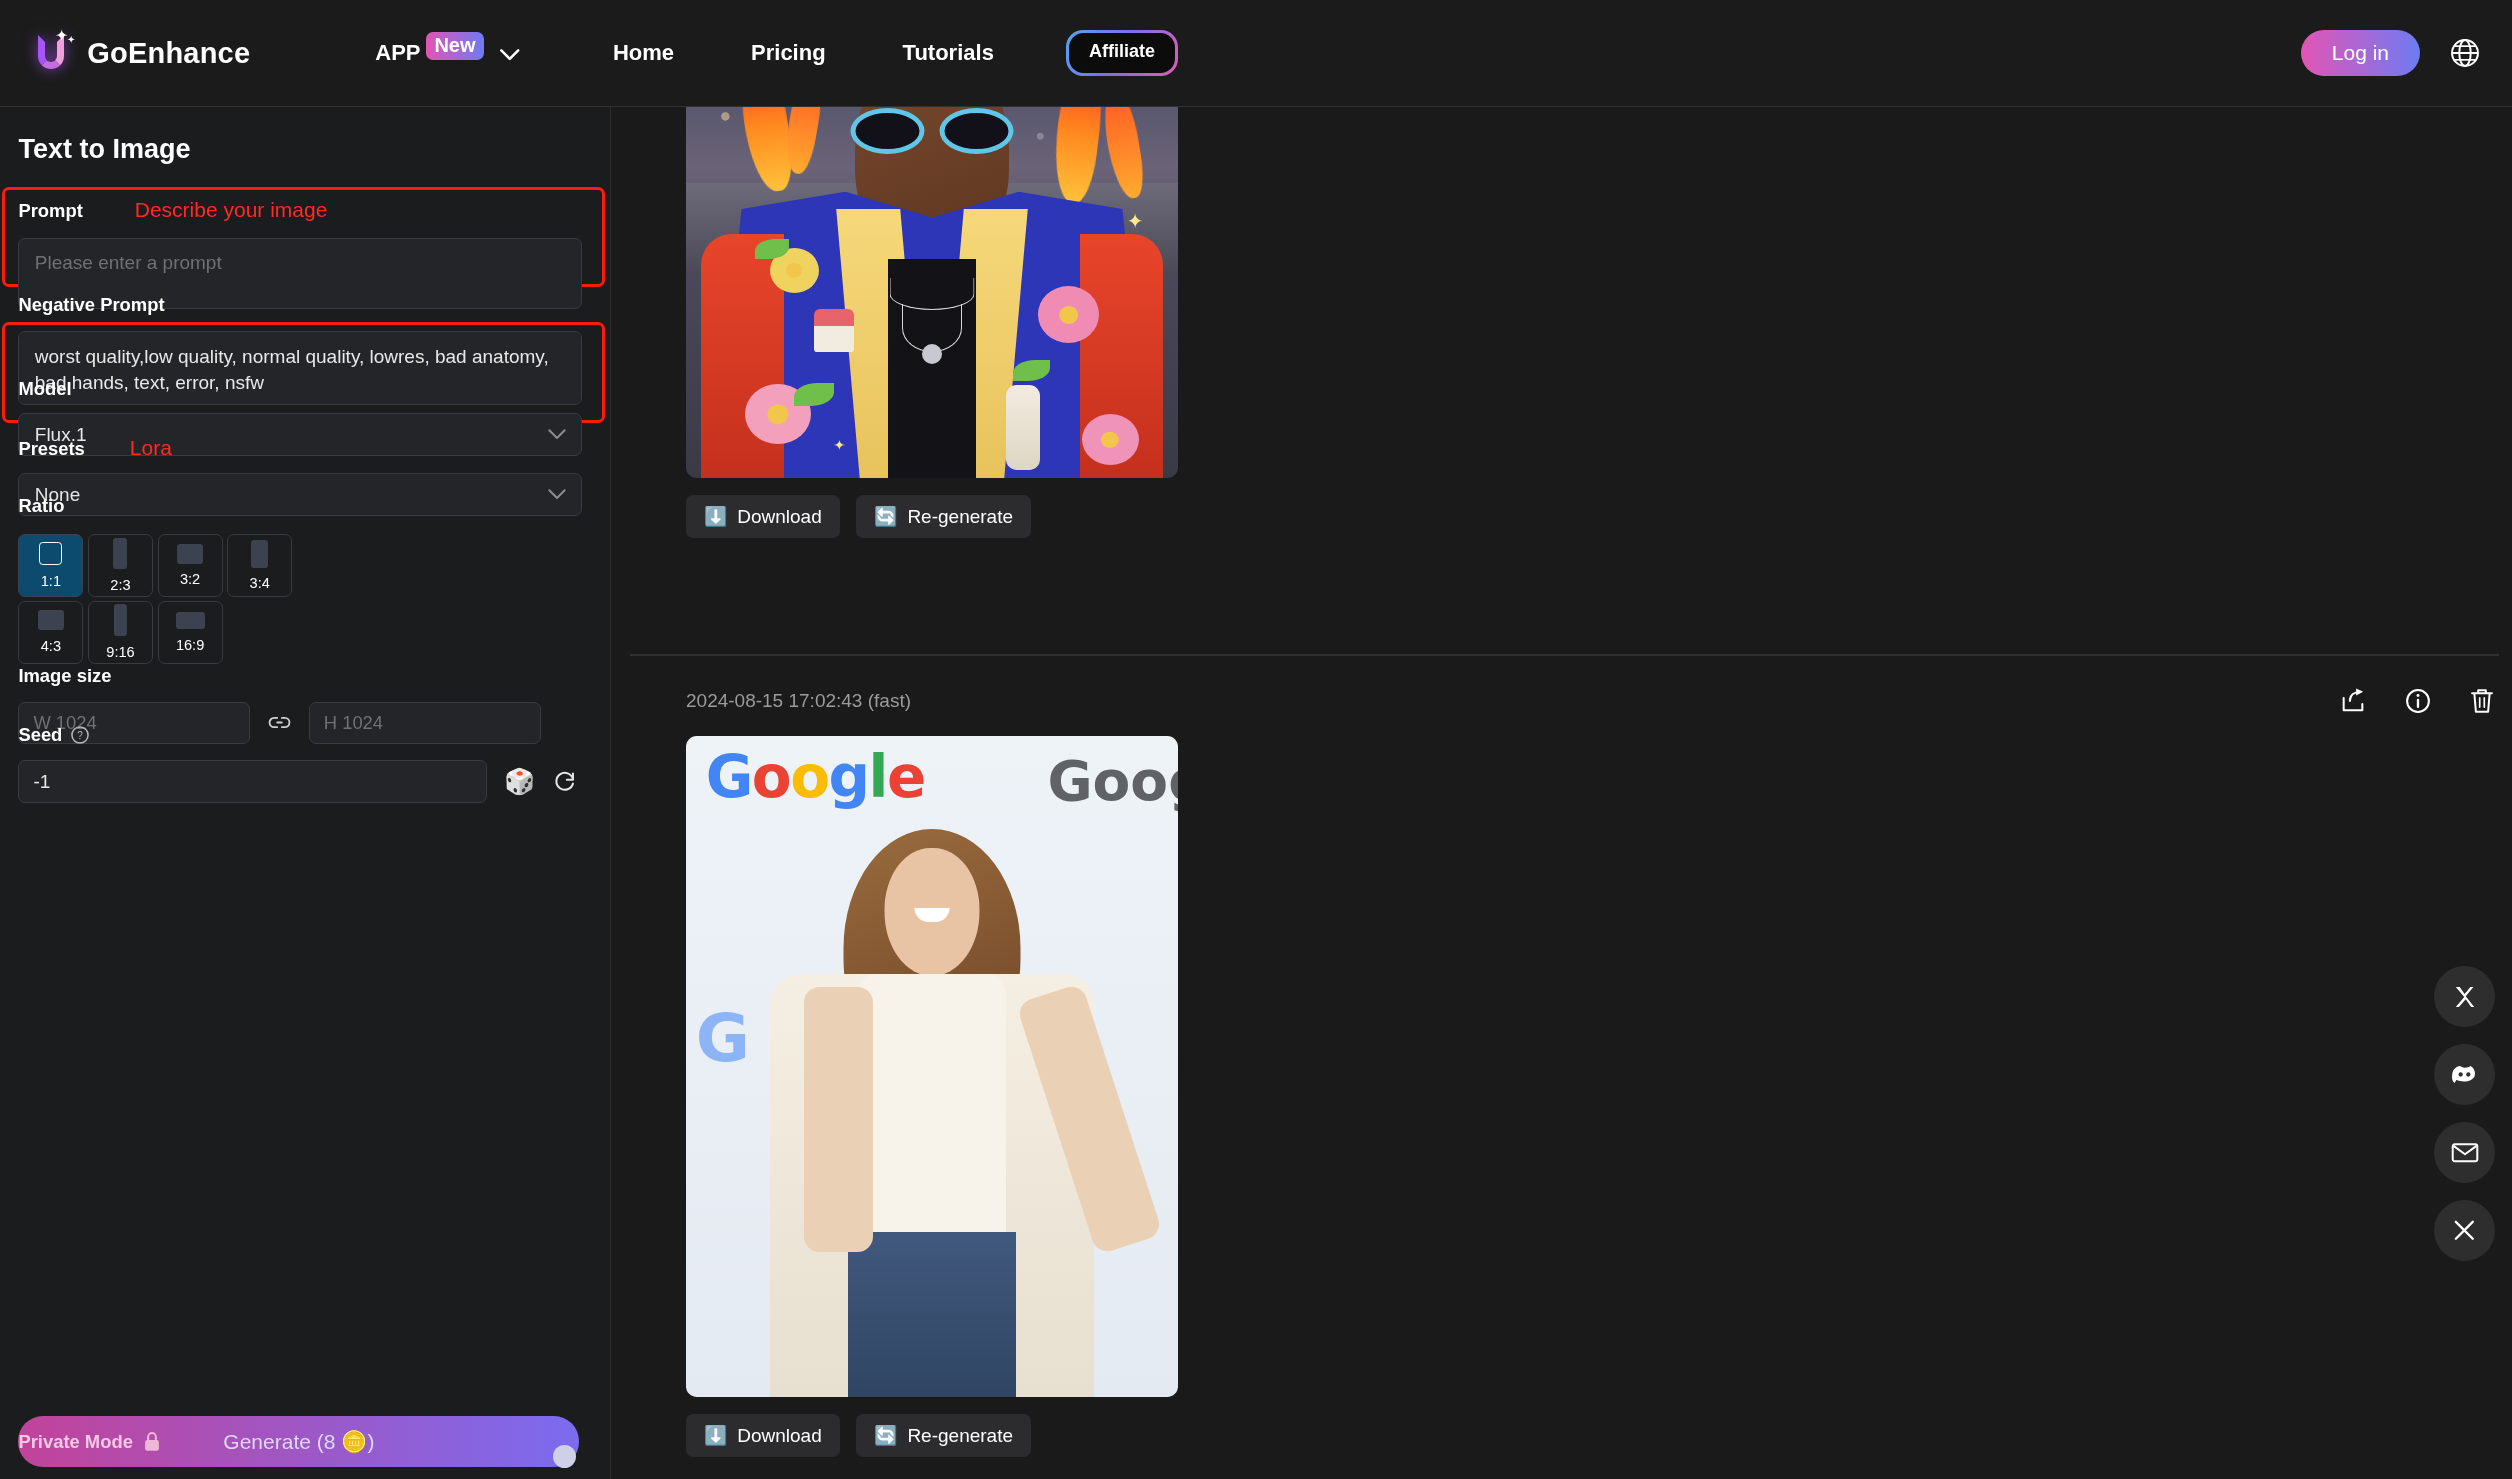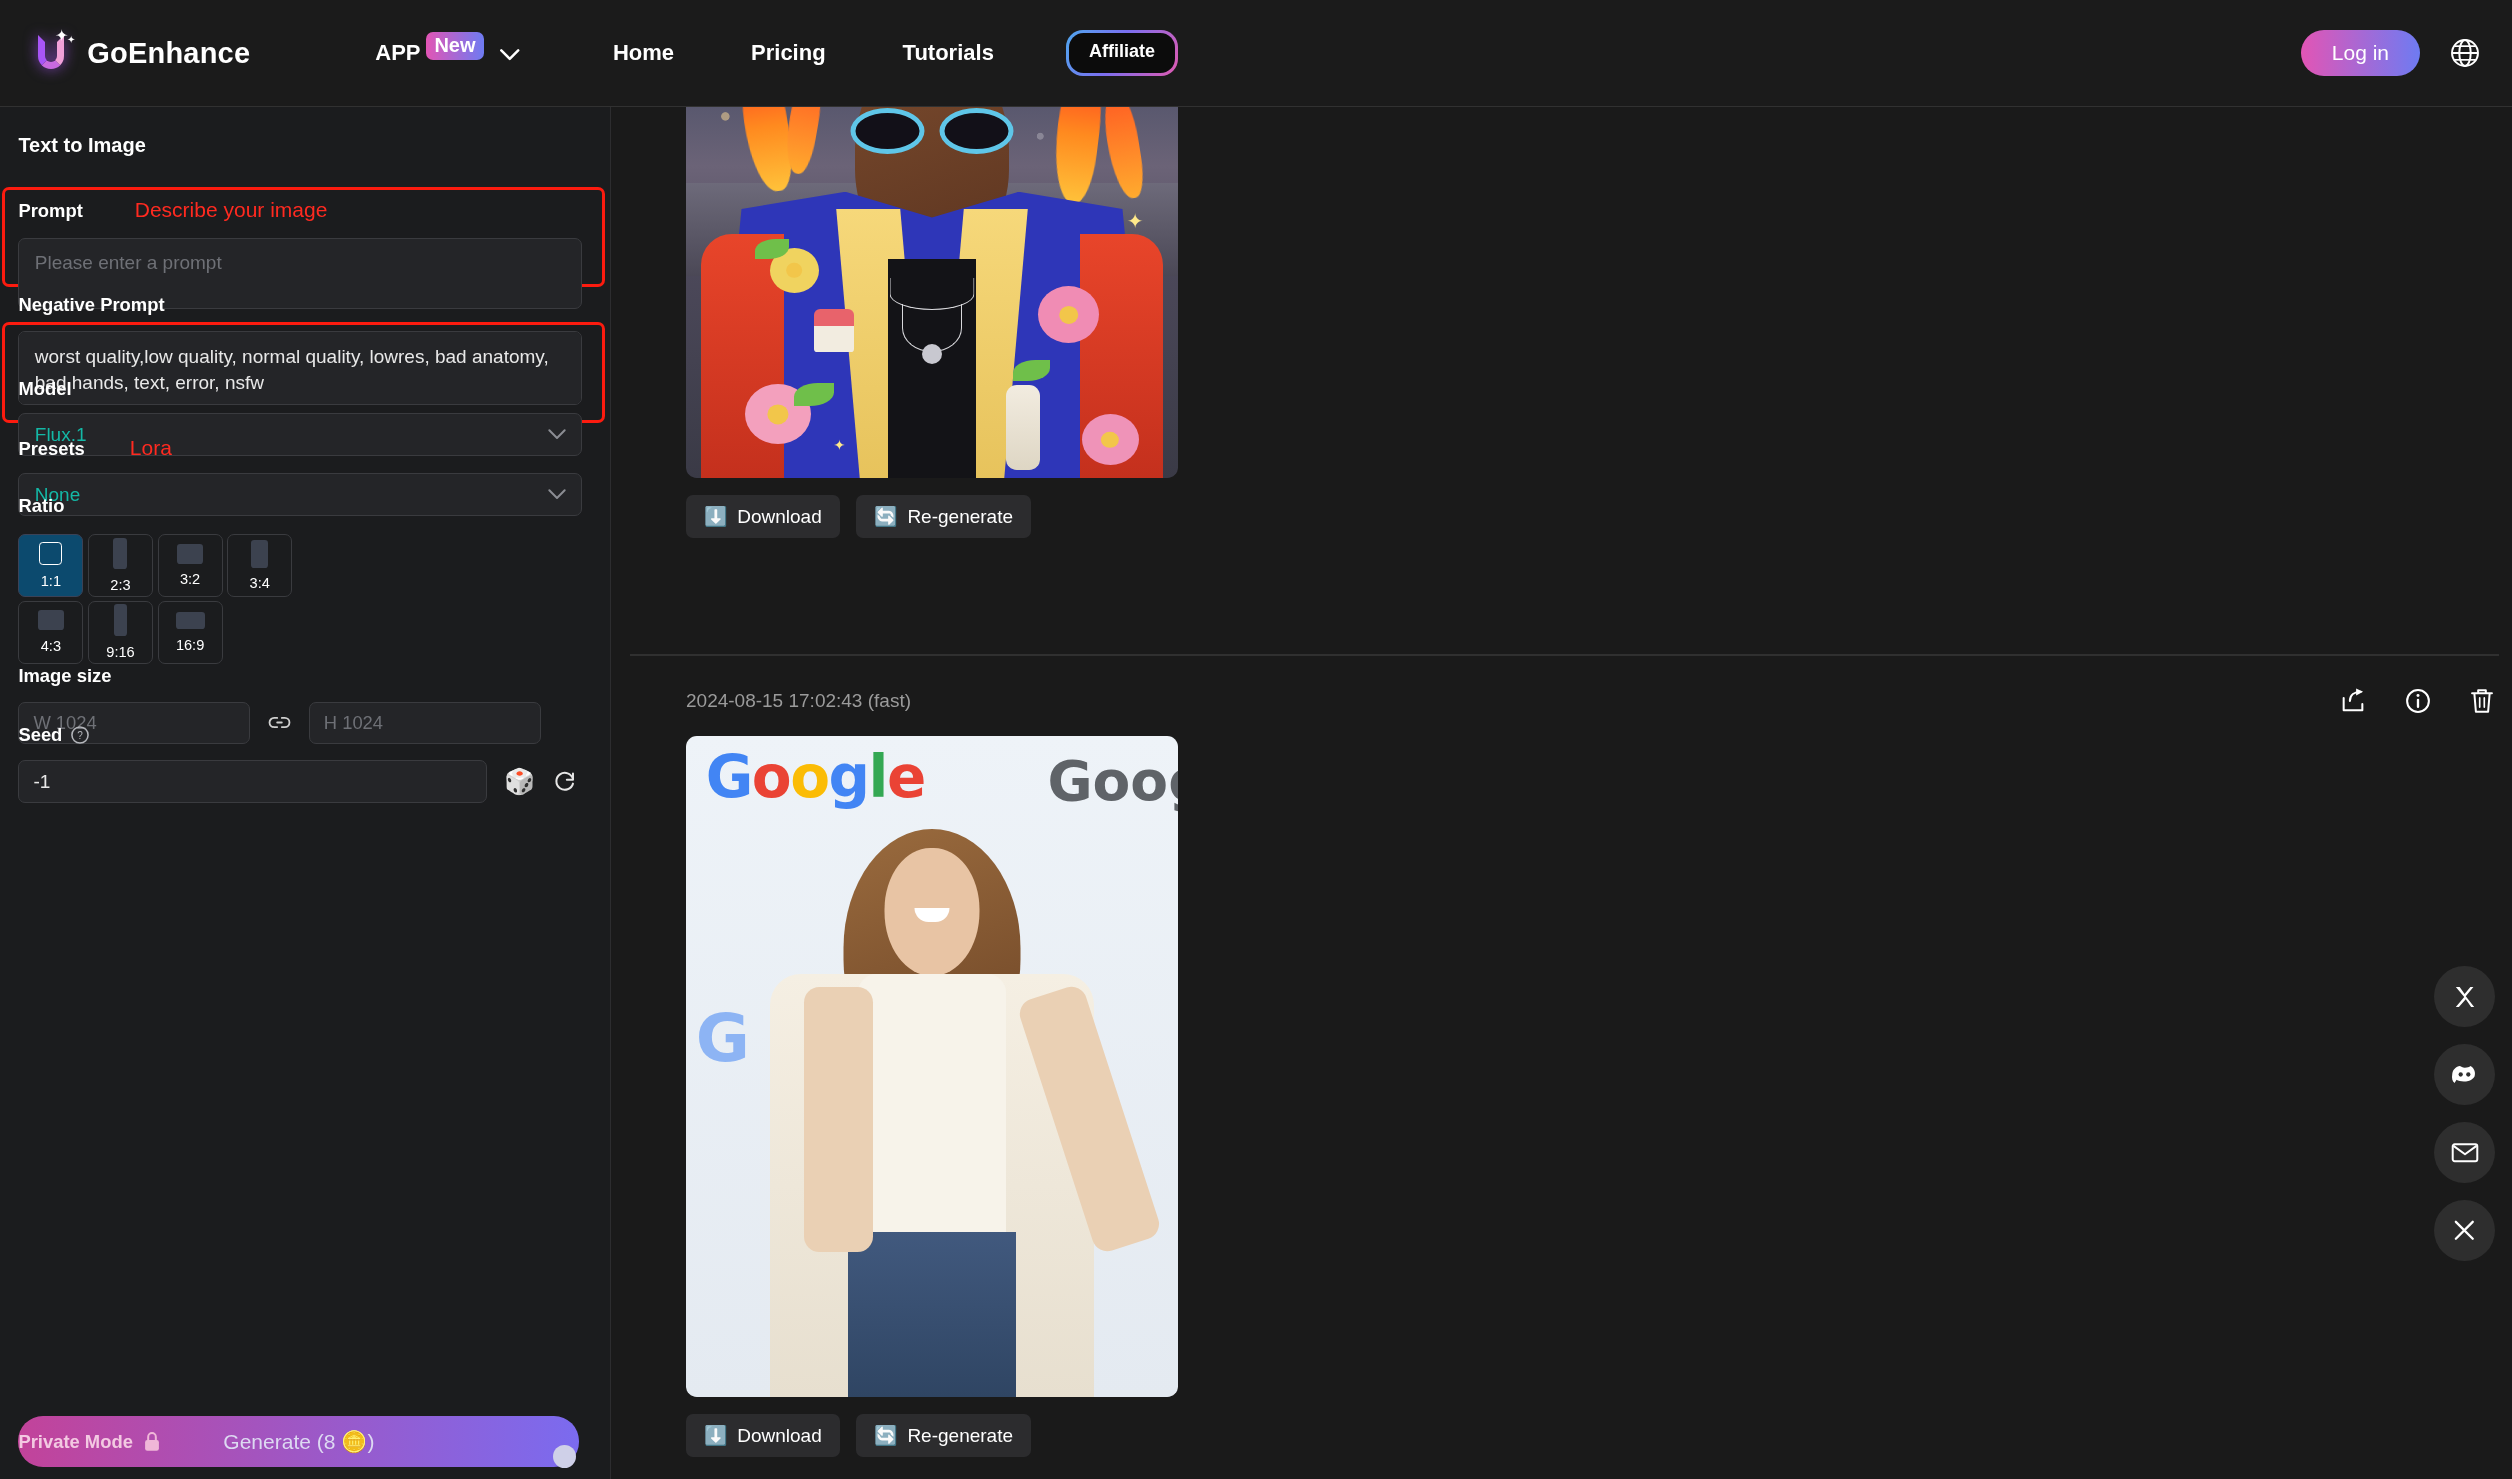--- a/index.html
+++ b/index.html
@@ -82,21 +82,21 @@
 
   
   #sidebar {
     position: absolute; top: 107px; left: 0;
     width: 611px; height: 1372px;
     background: #1b1c1e;
     border-right: 1.5px solid #2d2d2f;
     overflow: hidden;
   }
   #panel-title {
-    color: #fff; font-size: 20px; font-weight: bold;
+    color: #fff; font-size: 27px; font-weight: bold;
     margin: 27px 0 0 18.4px;
   }
 
   .sec-label { color: #fff; font-size: 18.4px; font-weight: bold; }
   .annot { color: #ff2a20; font-size: 21px; }
 
   .redbox {
     position: absolute; left: 1.5px;
     border: 3.8px solid #fc1b0f; border-radius: 7px;
   }
@@ -122,21 +122,21 @@
     padding: 12.3px 15.4px; resize: none; outline: none; line-height: 1.36;
   }
 
   #model-section { position: absolute; top: 271px; left: 18.4px; width: 567px; }
   .select-box {
     margin-top: 13px; width: 564px; height: 43px;
     background: #242528; border: 0.8px solid #3a3b3f; border-radius: 7px;
     display: flex; align-items: center; justify-content: space-between;
     padding: 0 14px 0 15.4px; cursor: pointer;
   }
-  .select-box .val { color: #14b8a6; font-size: 19px; }
+  .select-box .val { color: #e5e5e5; font-size: 19px; }
   .select-box .chev { color: #8b8d93; }
 
   #presets-section { position: absolute; top: 329px; left: 18.4px; width: 567px; }
   #presets-head { display: flex; align-items: baseline; }
   #presets-head .annot { margin-left: 45px; }
 
   #ratio-section { position: absolute; top: 388px; left: 18.4px; width: 567px; }
   #ratio-grid {
     margin-top: 17px; display: grid;
     grid-template-columns: repeat(4, 65px);

